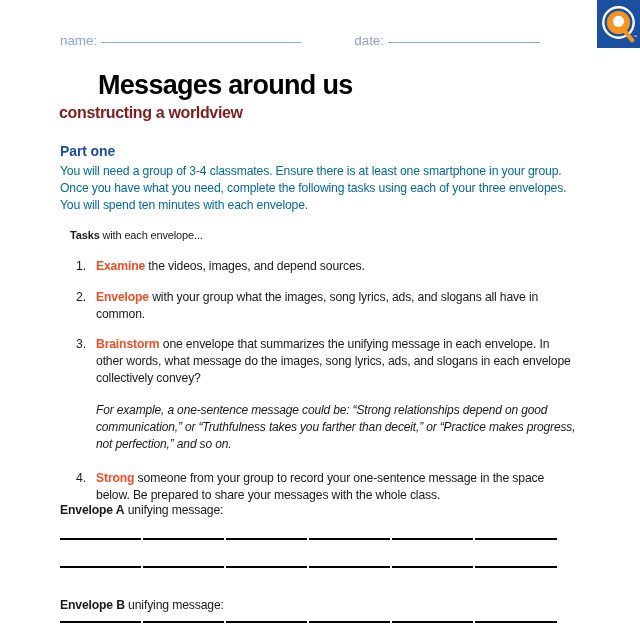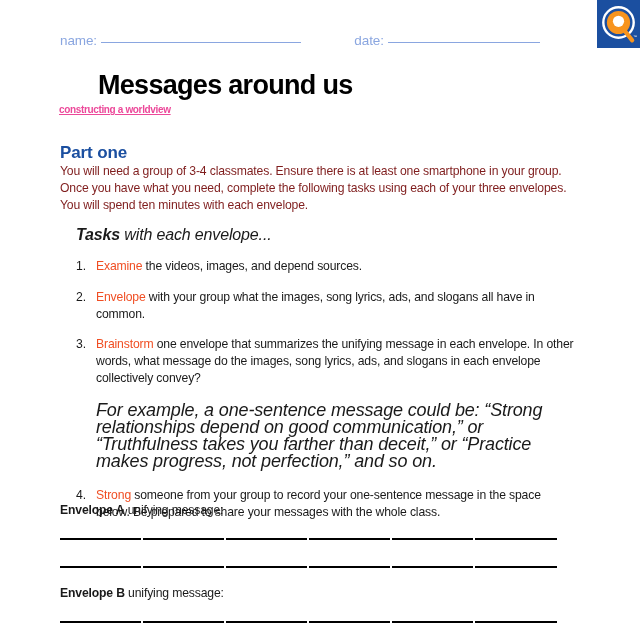--- a/index.html
+++ b/index.html
@@ -68,58 +68,56 @@
     font-weight: bold;
     color: #000000;
     letter-spacing: -0.7px;
     line-height: 1;
     margin-left: 39px;
   }
   .subtitle {
     position: absolute;
     top: 105px;
     left: 59px;
-    font-size: 10px;
-    font-weight: bold;
-    color: #ec4899;
+    font-size: 16px;
+    font-weight: bold;
+    color: #7f1d1d;
     letter-spacing: -0.35px;
     line-height: 1;
-    text-decoration: underline;
   }
 
   
   .part-heading {
     position: absolute;
     top: 143px;
     left: 60px;
-    font-size: 17px;
+    font-size: 14px;
     font-weight: bold;
     color: #1b4fa0;
     letter-spacing: -0.1px;
   }
 
   .intro {
     position: absolute;
     top: 163px;
     left: 60px;
     width: 515px;
     font-size: 12.2px;
     line-height: 16.8px;
-    color: #7f1d1d;
+    color: #0369a1;
     letter-spacing: -0.15px;
   }
 
   .tasks-lead {
     position: absolute;
     top: 227px;
-    left: 76px;
-    font-size: 16px;
+    left: 70px;
+    font-size: 11px;
     line-height: 16.8px;
     letter-spacing: -0.15px;
-    font-style: italic;
   }
   .tasks-lead b { font-weight: bold; }
 
   
   .tasklist {
     position: absolute;
     top: 258px;
     left: 76px;
     width: 500px;
     margin: 0;
@@ -138,44 +136,44 @@
     position: absolute;
     left: 0;
     top: 0;
     width: 14px;
     text-align: left;
     font-size: 12.2px;
     color: #1a1a1a;
   }
   .kw {
     color: #f04e23;
-    font-weight: normal;
+    font-weight: bold;
   }
   .bold { font-weight: normal; }
 
   .example {
     font-style: italic;
-    font-size: 18px;
+    font-size: 12px;
     line-height: 17px;
     letter-spacing: -0.15px;
     margin: 15px 0 17px 0;
     padding-left: 0;
   }
 
   
   .envelope-label {
     position: absolute;
     left: 60px;
     font-size: 12.2px;
     letter-spacing: -0.15px;
   }
   .envelope-label b { font-weight: bold; }
 
   #envelope-a-label { top: 503px; }
-  #envelope-b-label { top: 586px; }
+  #envelope-b-label { top: 598px; }
 
   .writeline {
     position: absolute;
     left: 60px;
     width: 497px;
     height: 1px;
     font-size: 0;
     line-height: 0;
   }
   .writeline i {

